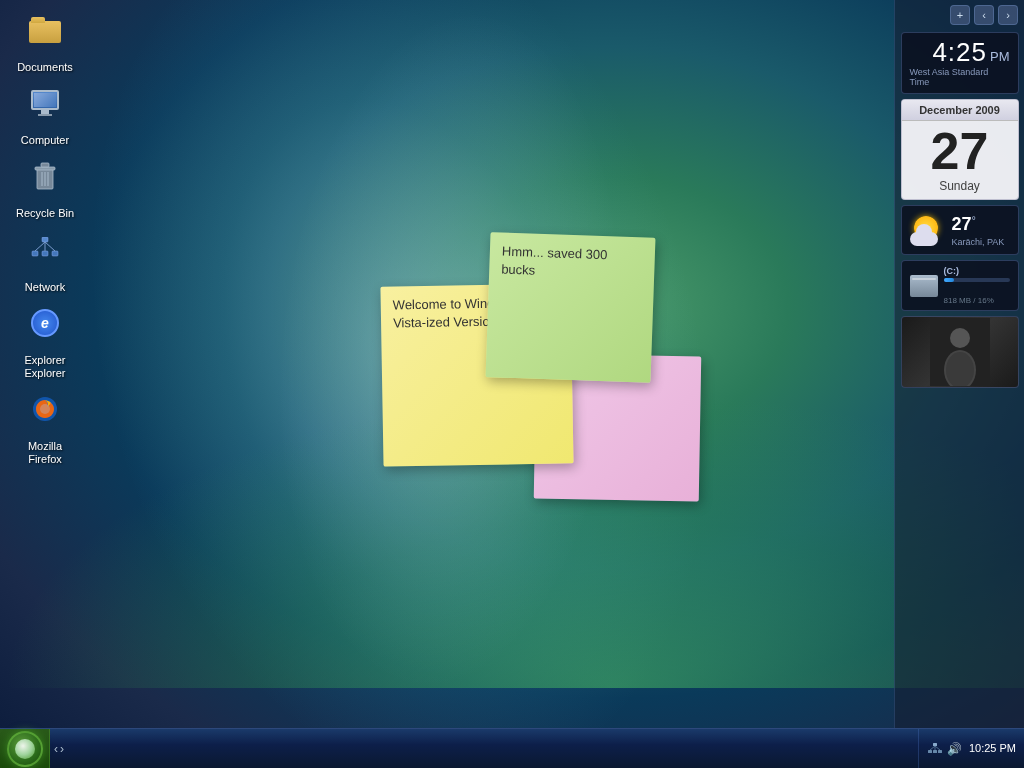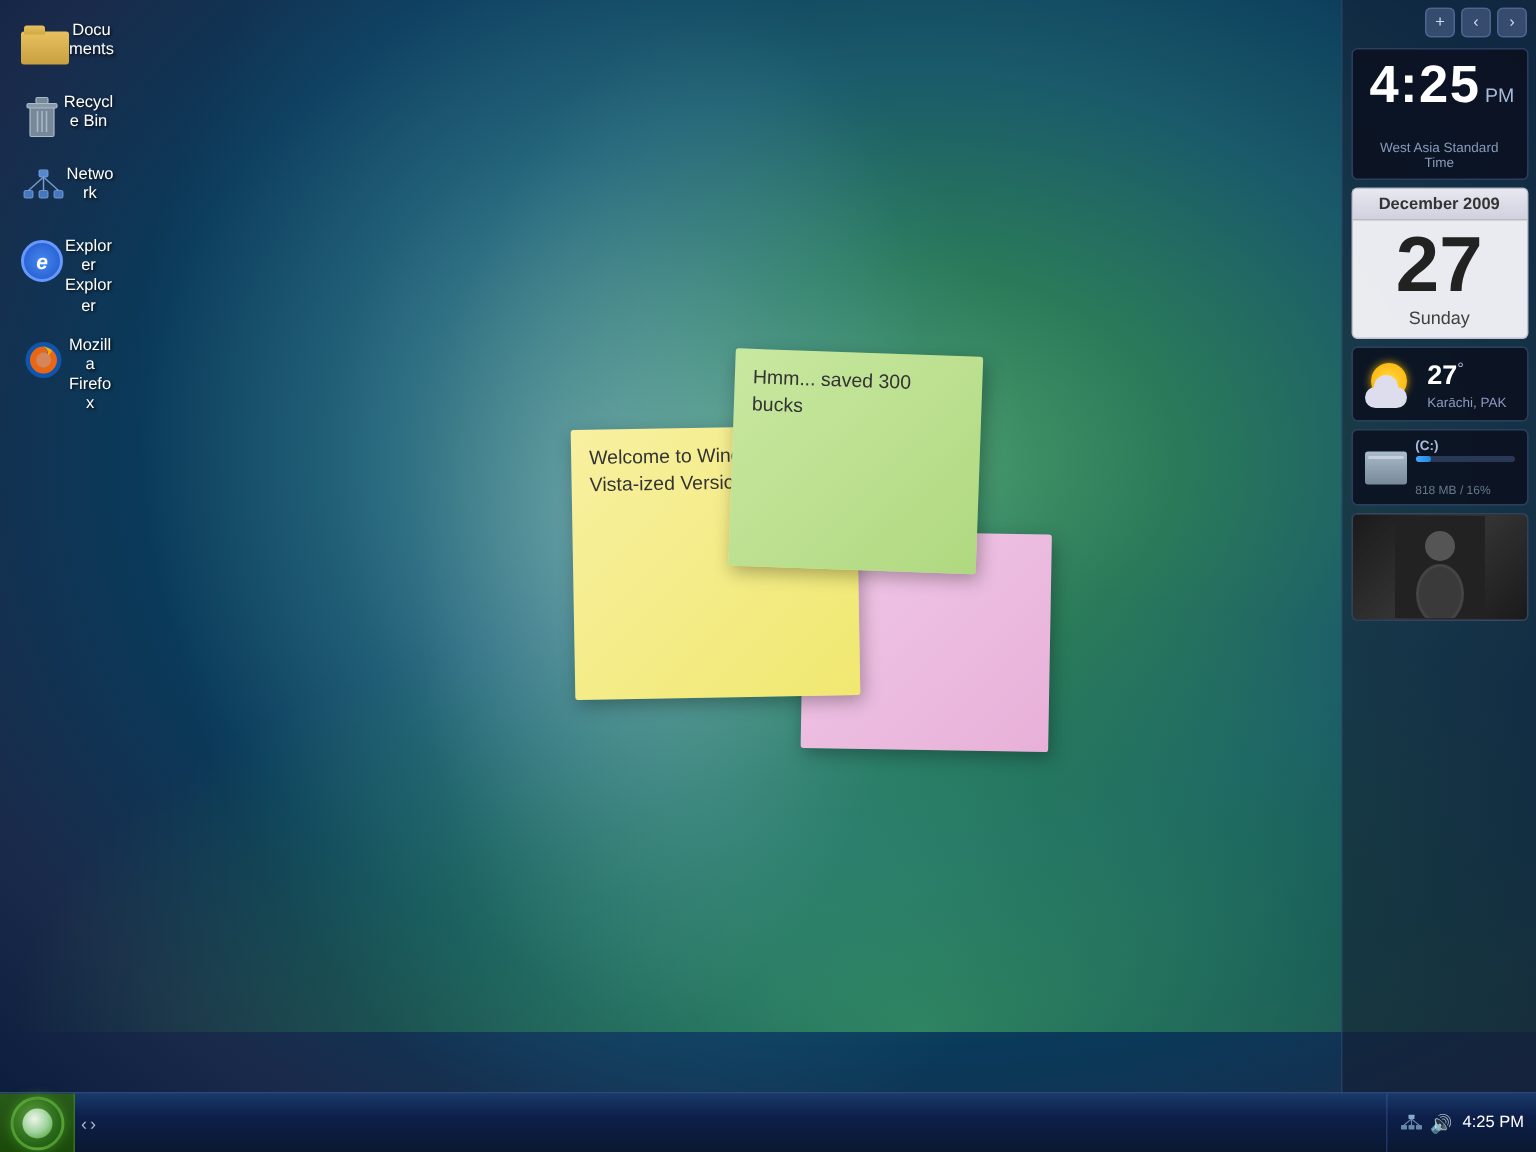--- a/index.html
+++ b/index.html
@@ -149,26 +149,27 @@
       top: 10px;
       left: 10px;
       display: flex;
       flex-direction: column;
       gap: 5px;
       z-index: 10;
     }
 
     .desktop-icon {
       display: flex;
-      flex-direction: row;
-      align-items: flex-start;
+      flex-direction: column;
+      align-items: center;
       width: 70px;
       padding: 4px;
       cursor: pointer;
       border-radius: 4px;
+      gap: 12px;
     }
 
     .icon-img {
       width: 32px;
       height: 32px;
       margin-bottom: 3px;
       display: flex;
       align-items: center;
       justify-content: center;
       font-size: 24px;
@@ -304,38 +305,38 @@
     .widget-clock {
       width: 118px;
       background: rgba(10,15,30,0.85);
       border: 1px solid rgba(60,80,120,0.7);
       border-radius: 4px;
       padding: 6px 8px;
       color: white;
     }
 
     .clock-time {
-      font-size: 35px;
-      font-weight: 700;
+      font-size: 26px;
+      font-weight: 400;
       text-align: center;
       letter-spacing: 1px;
       color: #ffffff;
       line-height: 1;
     }
 
     .clock-ampm {
       font-size: 13px;
       color: #aabbdd;
     }
 
     .clock-timezone {
       font-size: 9px;
       color: #8899bb;
-      text-align: center;
-      margin-top: 19px;
+      text-align: left;
+      margin-top: 2px;
     }
 
     
     .widget-calendar {
       width: 118px;
       background: rgba(245,245,250,0.95);
       border: 1px solid rgba(180,180,200,0.8);
       border-radius: 4px;
       overflow: hidden;
     }
@@ -574,20 +575,32 @@
 
   <div id="desktop-icons">
 
     <div class="desktop-icon">
       <div class="icon-img">
         <div class="folder-icon"></div>
       </div>
       <span class="icon-label">Documents</span>
     </div>
 
+    <div class="desktop-icon">
+      <div class="icon-img">
+        <div class="computer-icon">
+          <div class="monitor">
+            <div class="monitor-screen"></div>
+          </div>
+          <div class="monitor-stand"></div>
+          <div class="monitor-base"></div>
+        </div>
+      </div>
+      <span class="icon-label">Computer</span>
+    </div>
 
     <div class="desktop-icon">
       <div class="icon-img">
         <svg width="28" height="30" viewBox="0 0 28 30">
           <rect x="6" y="8" width="16" height="20" rx="1" fill="#778899" stroke="#aabbcc" stroke-width="0.8"></rect>
           <rect x="4" y="6" width="20" height="3" rx="1" fill="#889aaa" stroke="#aabbcc" stroke-width="0.8"></rect>
           <rect x="10" y="2" width="8" height="4" rx="1" fill="#778899" stroke="#aabbcc" stroke-width="0.8"></rect>
           <line x1="11" y1="11" x2="11" y2="25" stroke="#aabbcc" stroke-width="1"></line>
           <line x1="14" y1="11" x2="14" y2="25" stroke="#aabbcc" stroke-width="1"></line>
           <line x1="17" y1="11" x2="17" y2="25" stroke="#aabbcc" stroke-width="1"></line>
@@ -732,19 +745,19 @@
             <rect x="5" y="7" width="4" height="3" rx="0.5" fill="#6688aa"></rect>
             <rect x="10" y="7" width="4" height="3" rx="0.5" fill="#6688aa"></rect>
             <line x1="7" y1="3" x2="2" y2="7" stroke="#6688aa" stroke-width="0.7"></line>
             <line x1="7" y1="3" x2="7" y2="7" stroke="#6688aa" stroke-width="0.7"></line>
             <line x1="7" y1="3" x2="12" y2="7" stroke="#6688aa" stroke-width="0.7"></line>
           </svg>
         </div>
         <div class="tray-icon">🔊</div>
       </div>
       <div class="taskbar-clock">
-        <div>4:25 PM</div>
+        <div>10:25 PM</div>
       </div>
     </div>
 
   </div>
 
 </div>
 
 </body></html>

